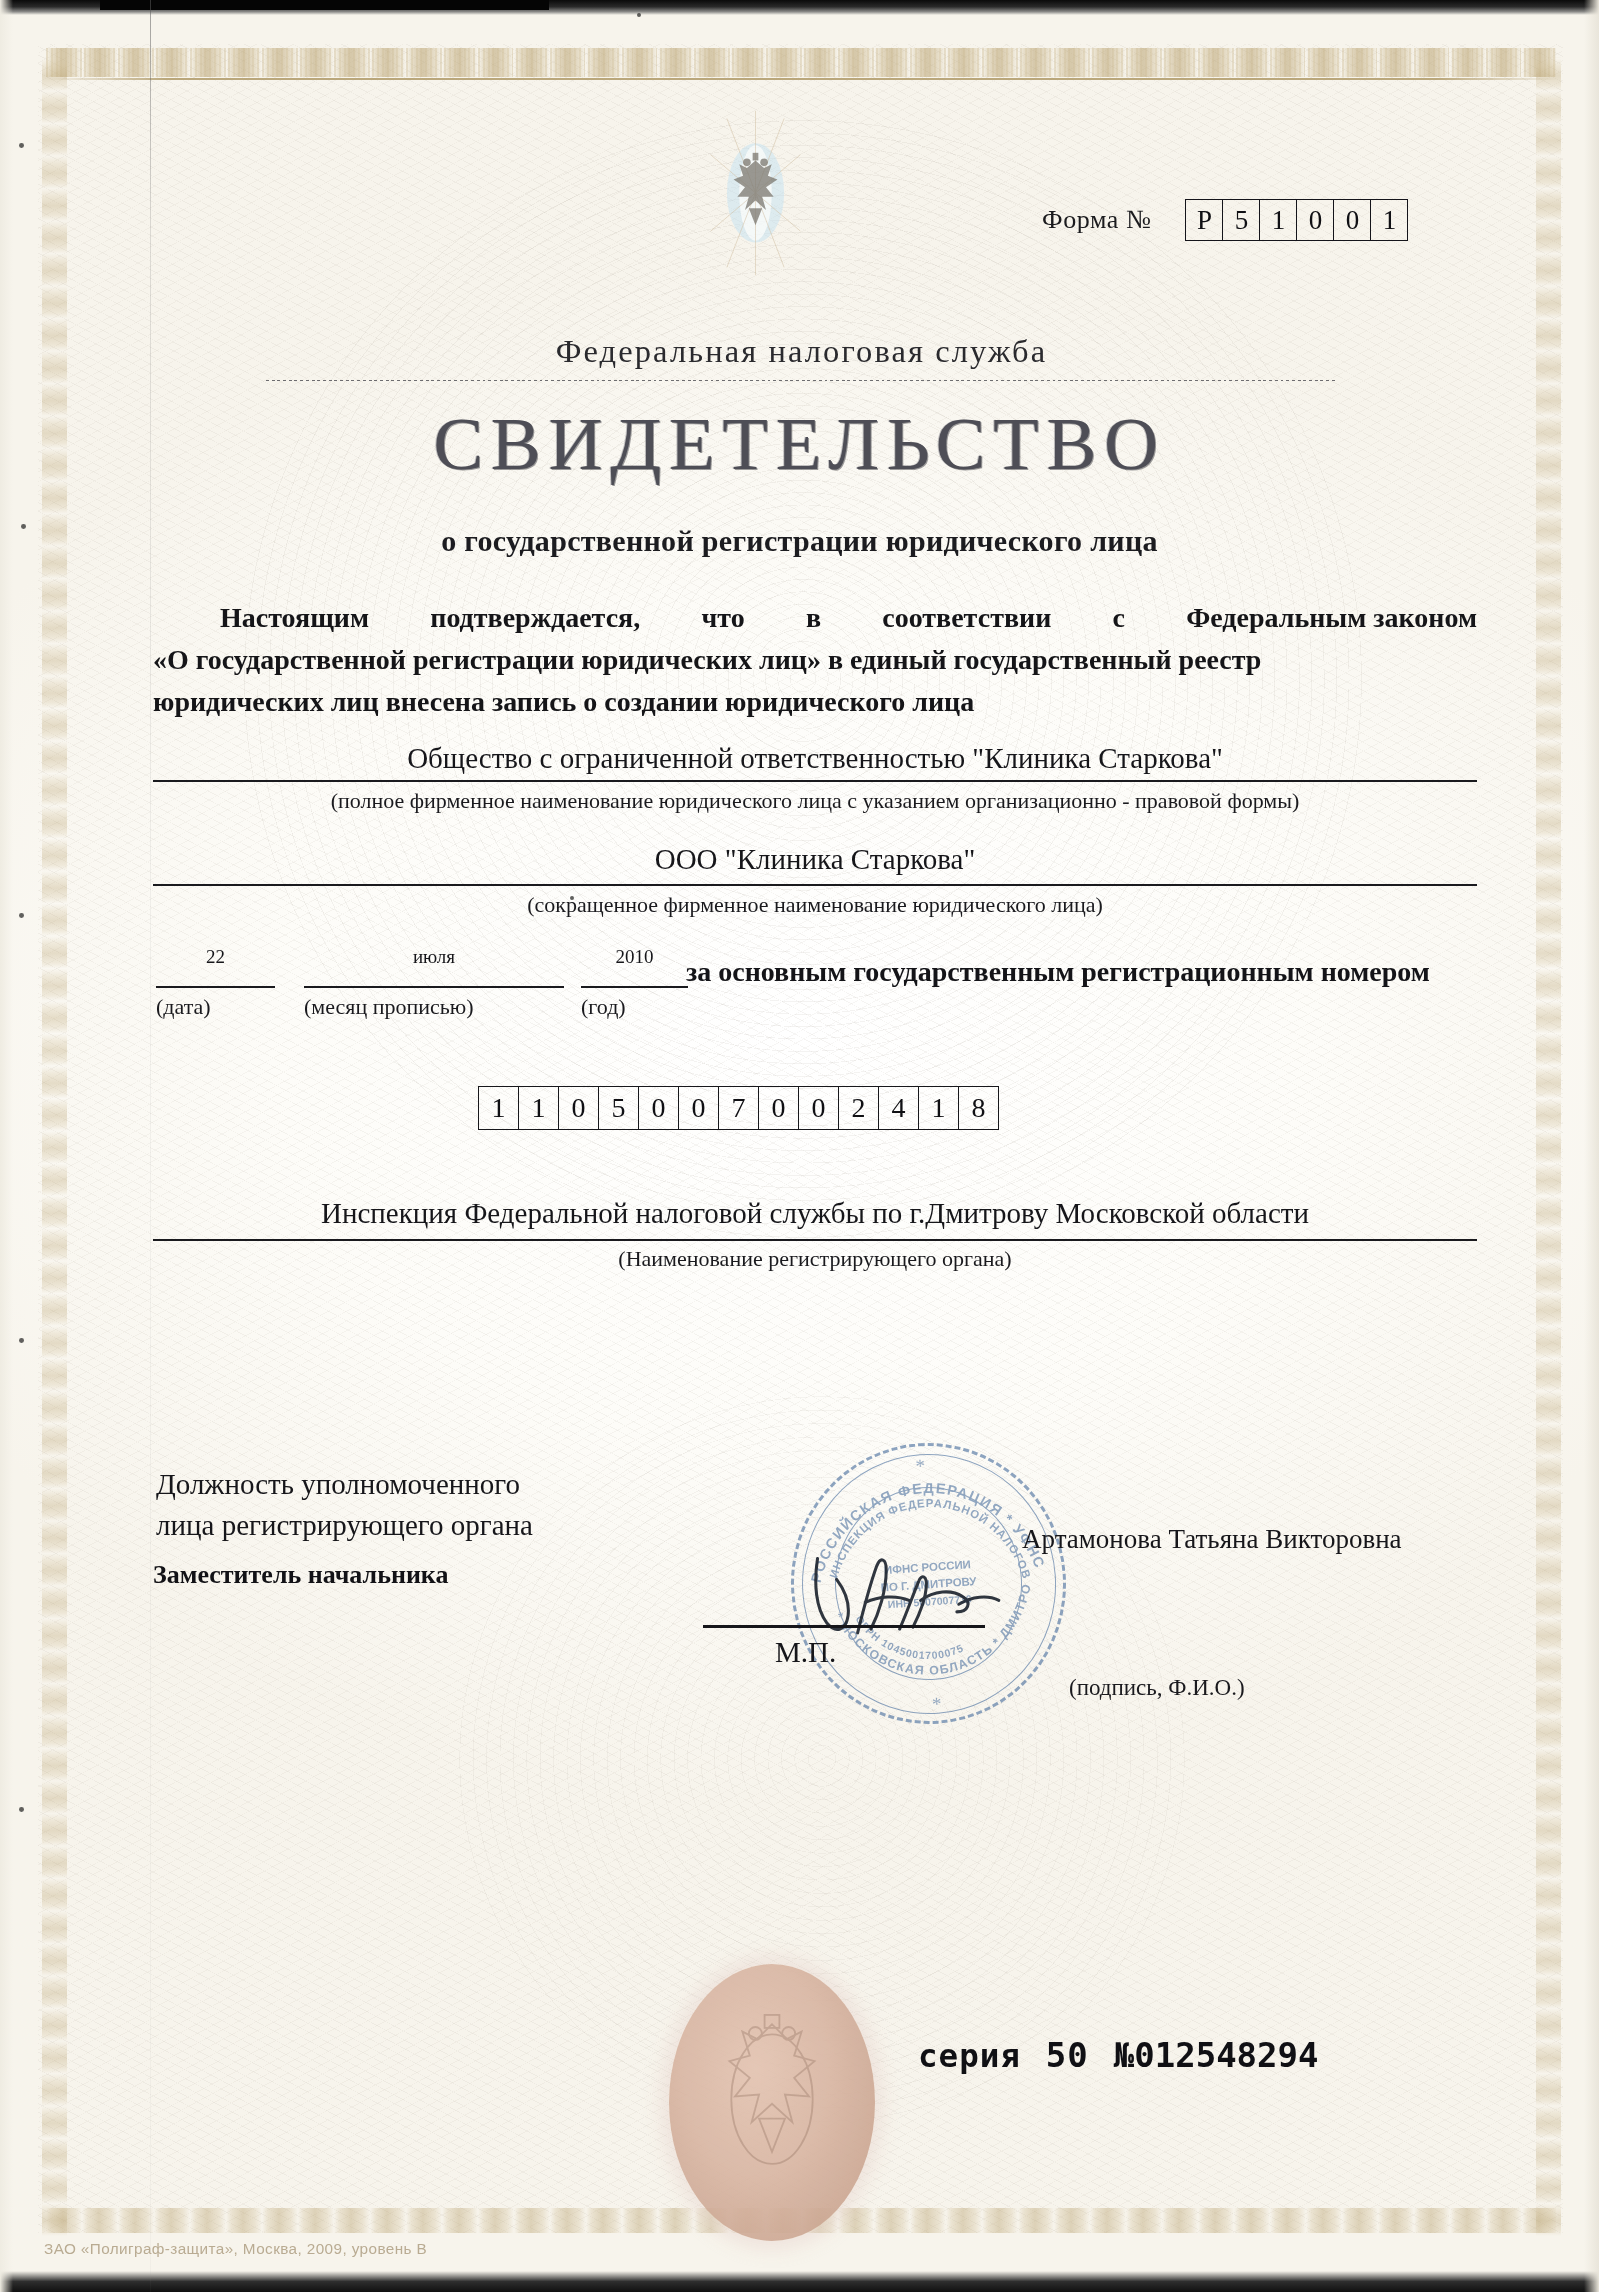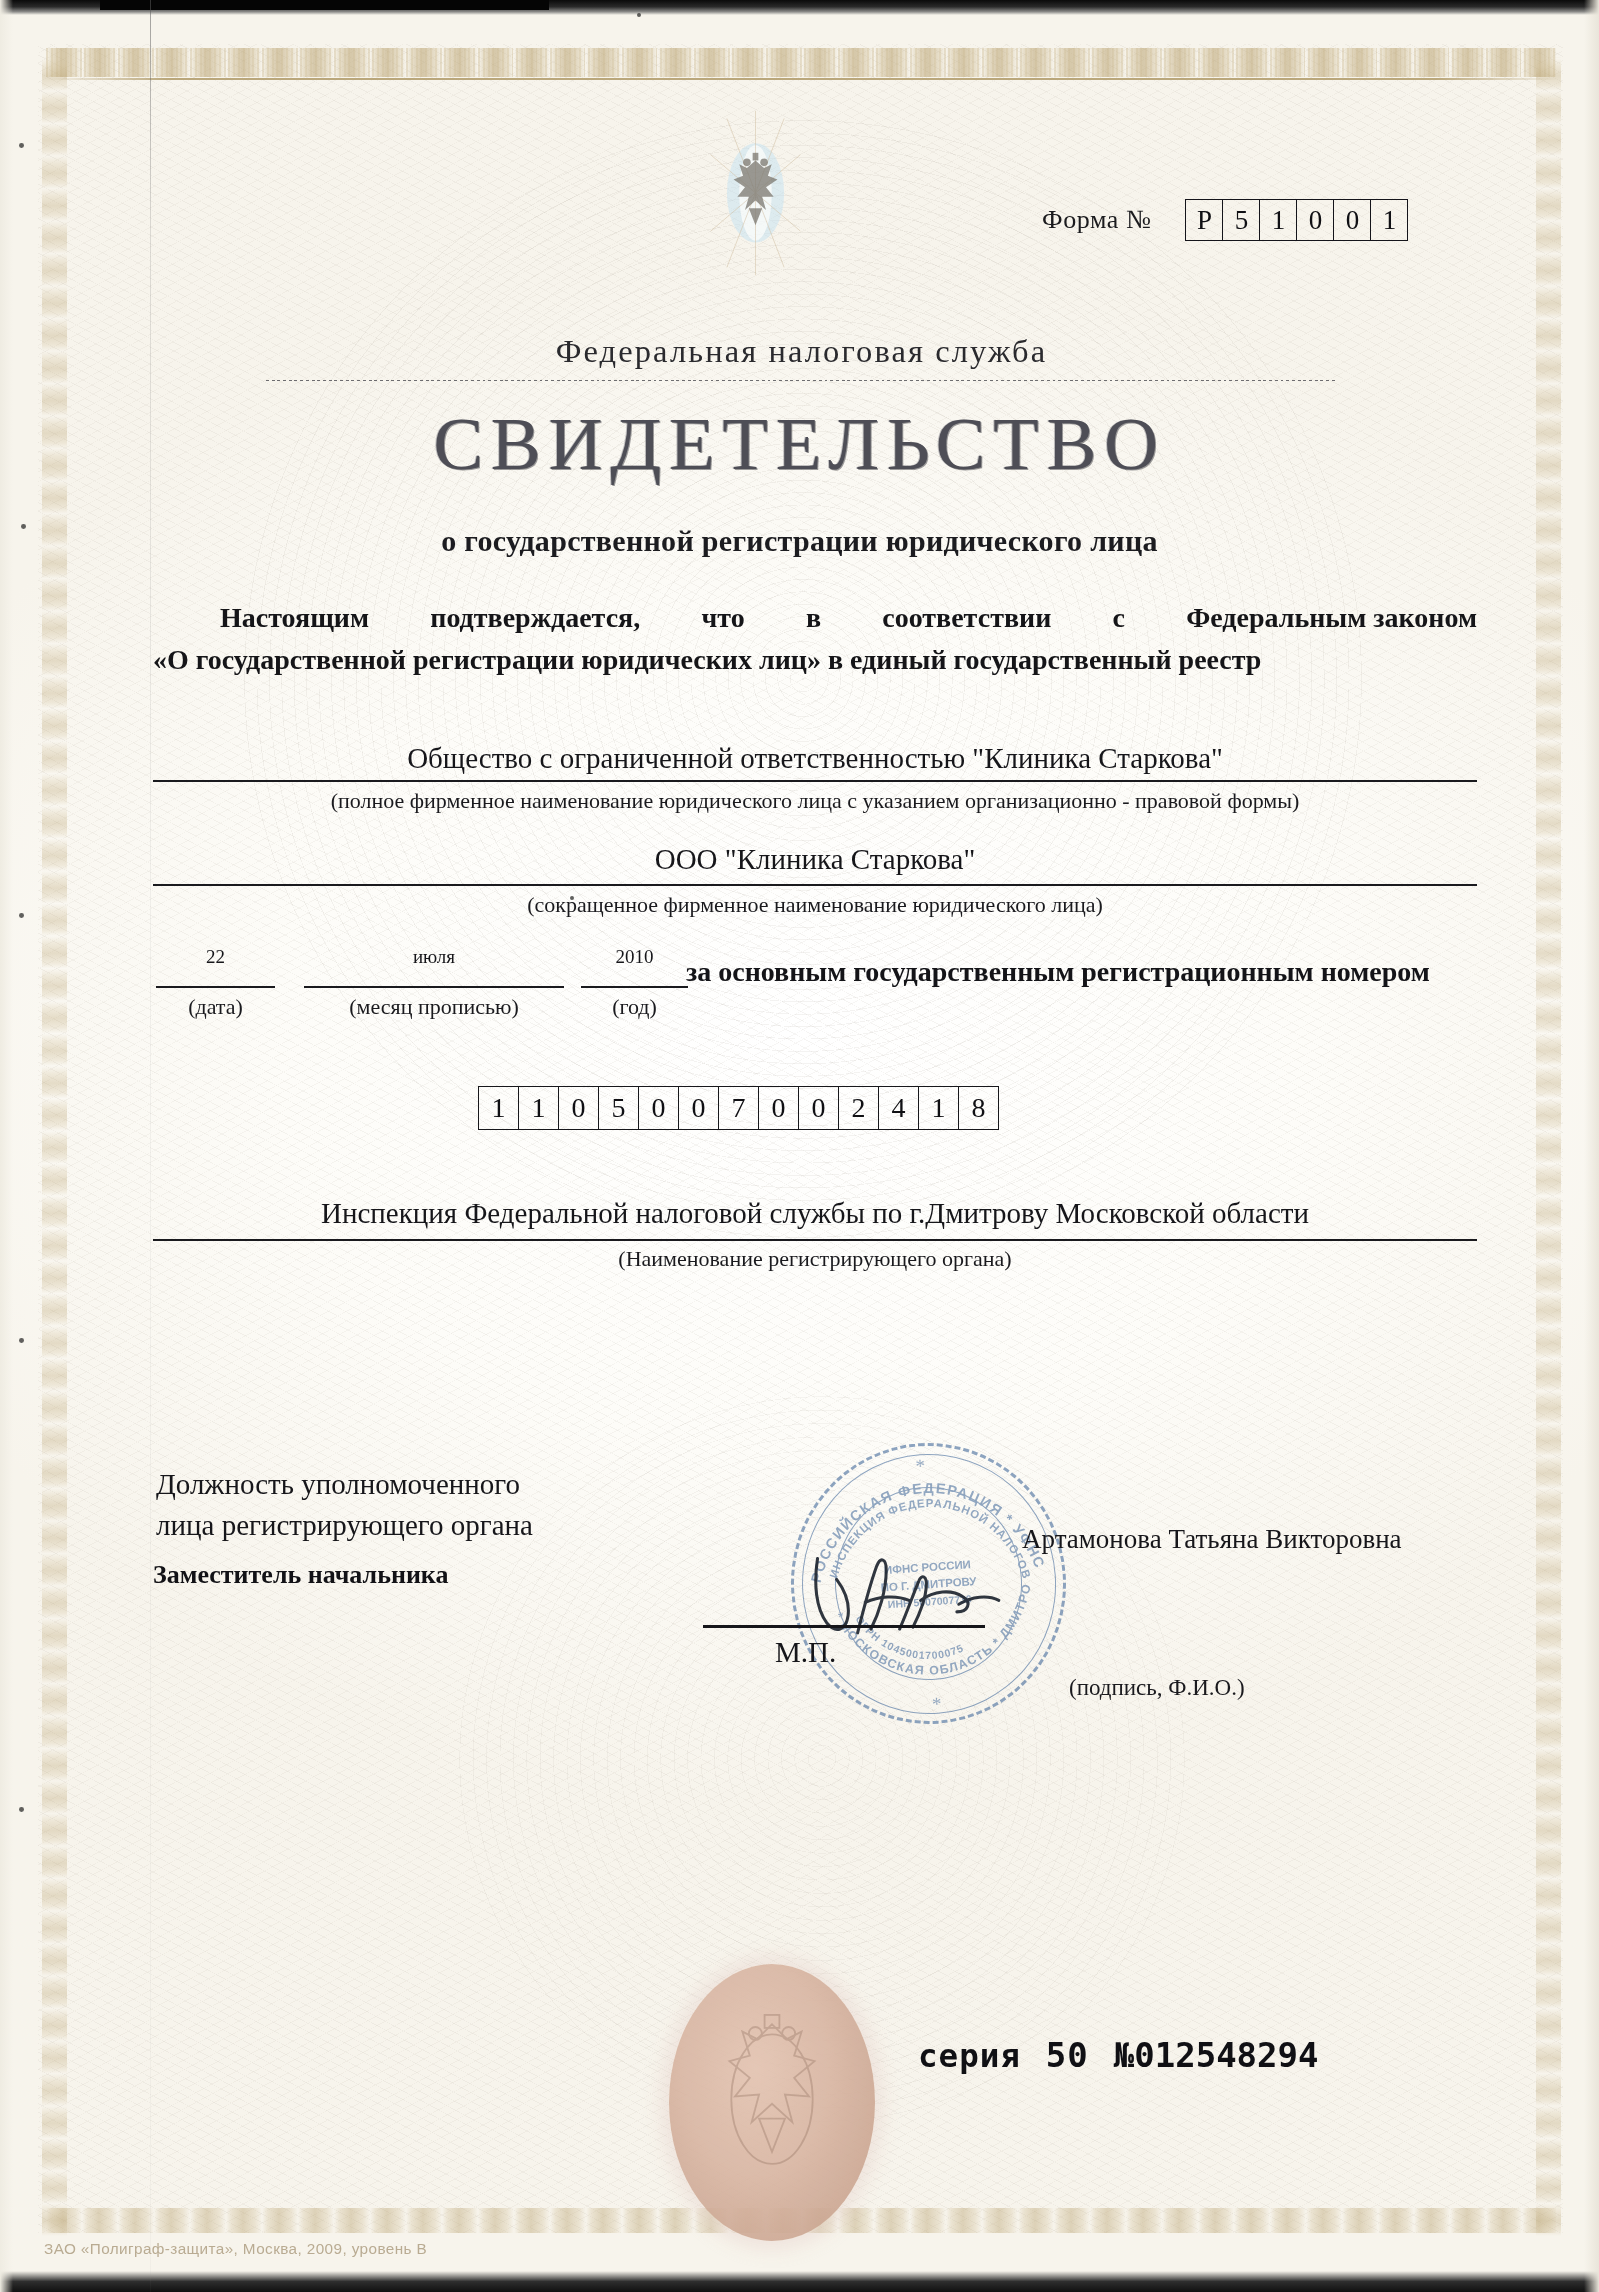--- a/index.html
+++ b/index.html
@@ -248,21 +248,21 @@
 
   
   .date-cell {
     position: absolute;
     text-align: center;
     font-size: 19px;
     color: #16161a;
   }
   .date-cap {
     position: absolute;
-    text-align: center;
+    text-align: left;
     font-size: 22px;
     color: #1a1a1e;
   }
   .ogrn-tail {
     position: absolute;
     left: 686px; top: 956px;
     font-size: 28px;
     font-weight: bold;
     color: #141418;
     white-space: nowrap;
@@ -474,20 +474,21 @@
     <div class="line-just" id="body-line-1">
         <span style="margin-left: 67px;">Настоящим</span>
         <span>подтверждается,</span>
         <span>что</span>
         <span>в</span>
         <span>соответствии</span>
         <span>с</span>
         <span>Федеральным законом</span>
       </div>
     <div>«О государственной регистрации юридических лиц» в единый государственный реестр</div>
+    <div>юридических лиц внесена запись о создании юридического лица</div>
   </div>
 
   <div class="field-value" style="left:153px; top:742px; width:1324px;">Общество с ограниченной ответственностью "Клиника Старкова"</div>
   <div class="field-rule" style="left:153px; top:780px; width:1324px;"></div>
   <div class="field-caption" style="left:153px; top:788px; width:1324px;">(полное фирменное наименование юридического лица с указанием организационно - правовой формы)</div>
 
   <div class="field-value" style="left:153px; top:843px; width:1324px;">ООО "Клиника Старкова"</div>
   <div class="field-rule" style="left:153px; top:884px; width:1324px;"></div>
   <div class="field-caption" style="left:153px; top:892px; width:1324px;">(сокращенное фирменное наименование юридического лица)</div>
 

